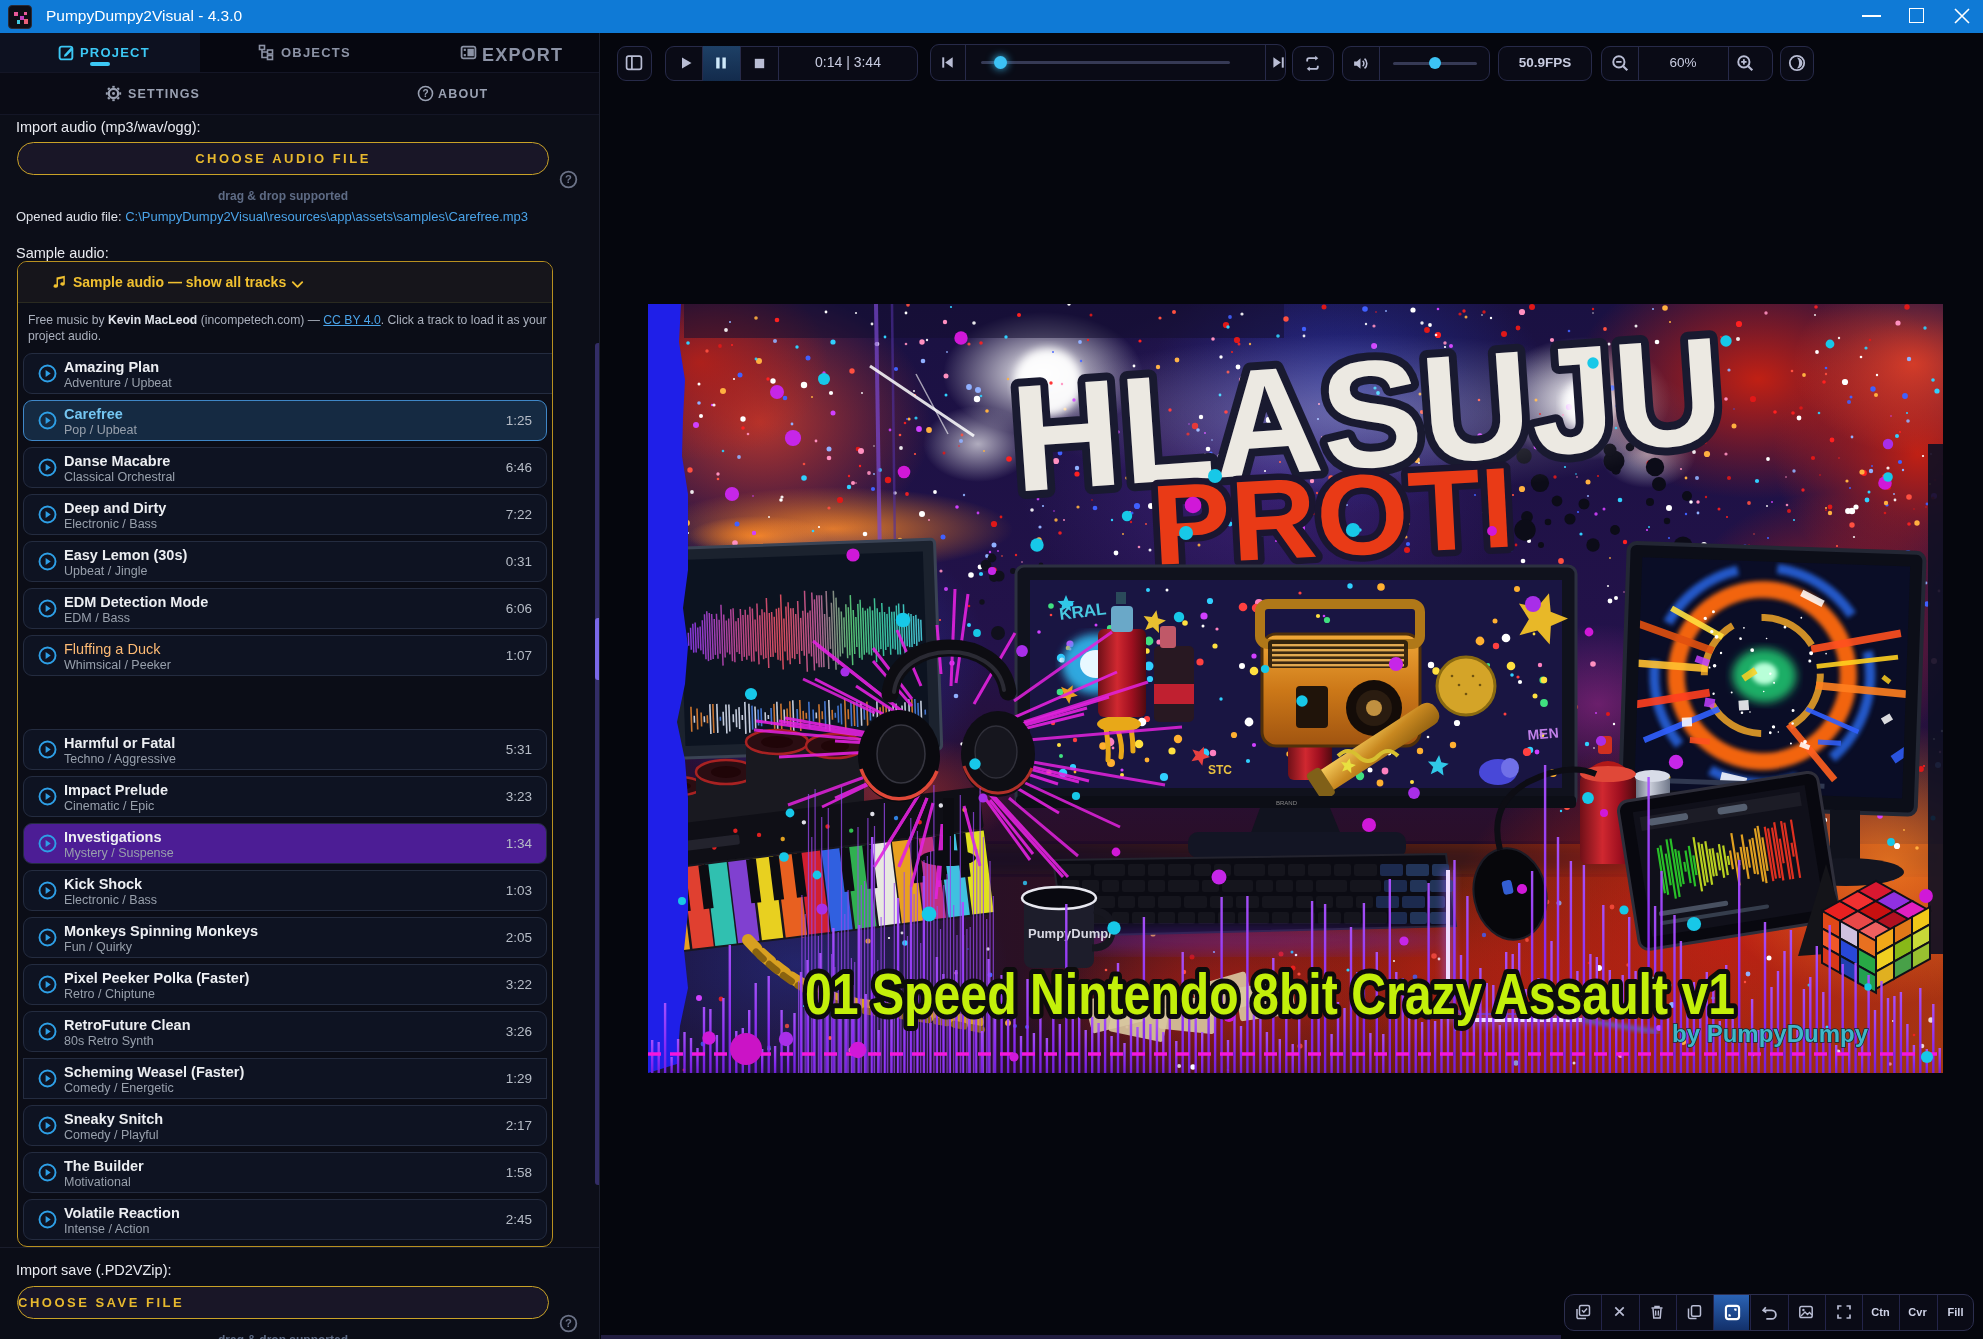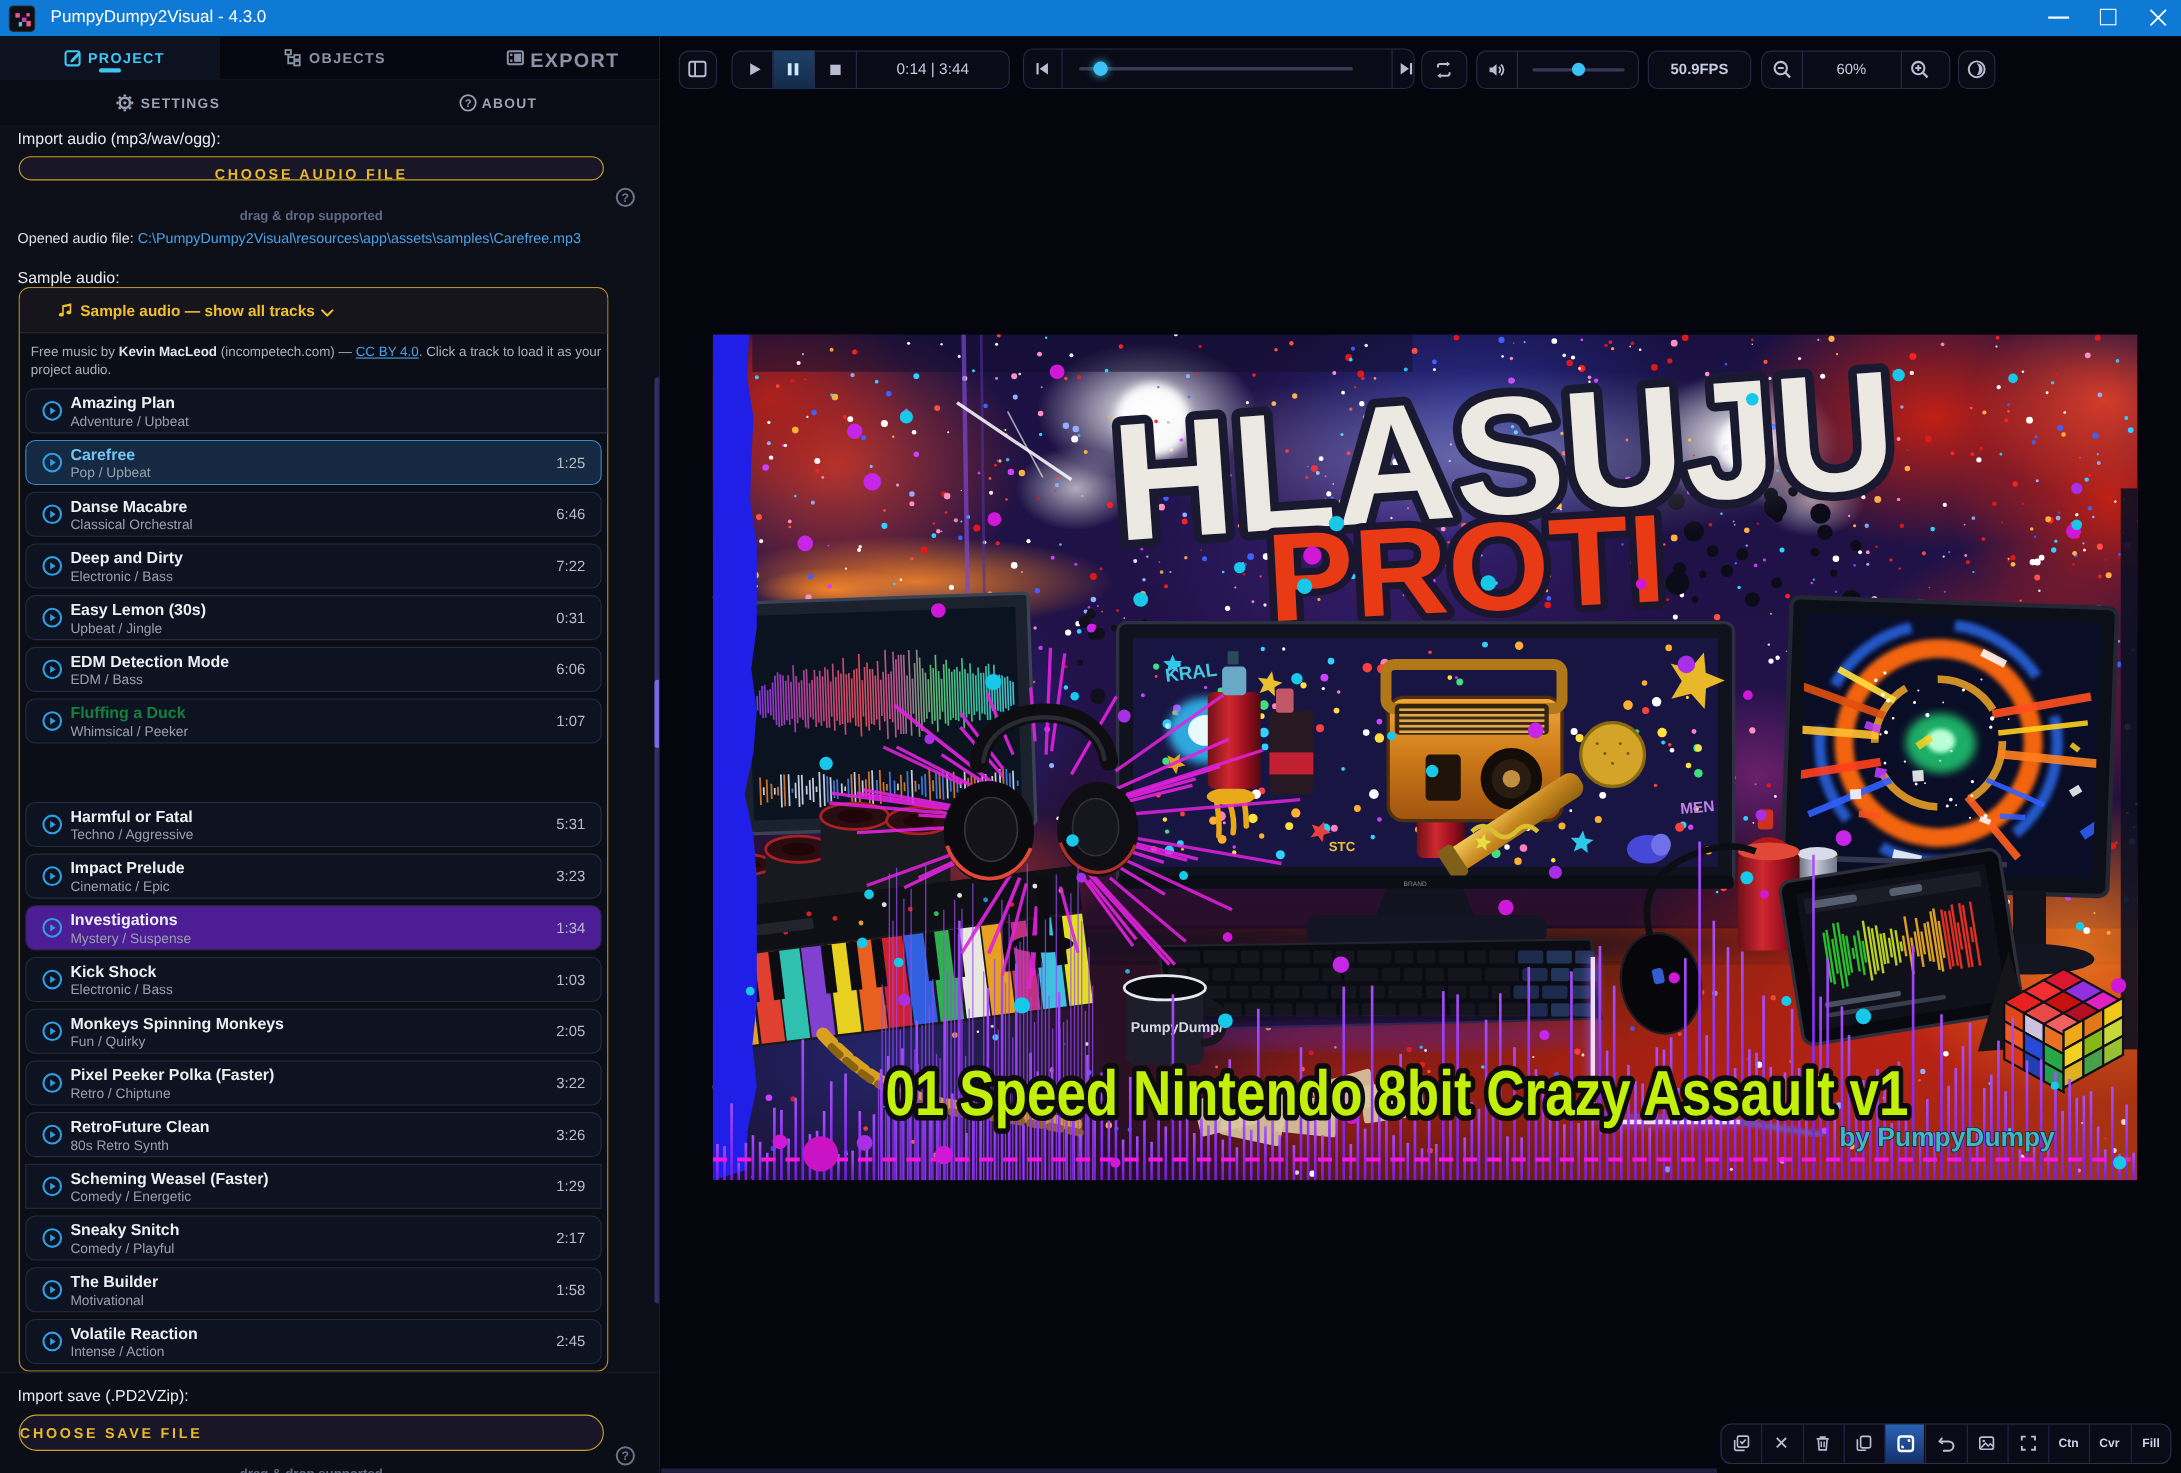--- a/index.html
+++ b/index.html
@@ -66,21 +66,21 @@
     </div>
     <div class="abs" style="left:128px;top:54px;font-size:12.5px;font-weight:bold;letter-spacing:1.2px;color:#9aa1b2">SETTINGS</div>
     <div class="abs ic" style="left:417px;top:52px">
       <svg width="17" height="17" viewBox="0 0 16 16" style="">
         <circle cx="8" cy="8" r="6.6" fill="none" stroke="#9aa1b2" stroke-width="1.5"></circle>
         <text x="8" y="11.2" text-anchor="middle" font-family="Liberation Sans" font-size="9.5" font-weight="bold" fill="#9aa1b2">?</text>
       </svg>
     </div>
     <div class="abs" style="left:438px;top:54px;font-size:12.5px;font-weight:bold;letter-spacing:1.2px;color:#9aa1b2">ABOUT</div>
     <div class="abs" style="left:16px;top:86px;font-size:14.5px;color:#e8eaf0">Import audio (mp3/wav/ogg):</div>
-    <div class="abs" style="left:17px;top:109px;width:532px;height:22px;border:1.5px solid #c9a227;border-radius:17px;background:#191627;text-align:center;line-height:31px;font-size:13px;font-weight:bold;letter-spacing:2.5px;color:#e8b92e">CHOOSE AUDIO FILE</div>
+    <div class="abs" style="left:17px;top:109px;width:532px;height:33px;border:1.5px solid #c9a227;border-radius:17px;background:#191627;text-align:center;line-height:31px;font-size:13px;font-weight:bold;letter-spacing:2.5px;color:#e8b92e">CHOOSE AUDIO FILE</div>
     <div class="abs ic" style="left:559px;top:137px">
       <svg width="19" height="19" viewBox="0 0 16 16" style="">
         <circle cx="8" cy="8" r="6.6" fill="none" stroke="#6c7388" stroke-width="1.5"></circle>
         <text x="8" y="11.2" text-anchor="middle" font-family="Liberation Sans" font-size="9.5" font-weight="bold" fill="#6c7388">?</text>
       </svg>
     </div>
     <div class="abs" style="left:0;top:156px;width:566px;text-align:center;font-size:12px;font-weight:bold;color:#5e6b85">drag &amp; drop supported</div>
     <div class="abs" style="left:16px;top:176px;font-size:13px;color:#dfe2ea">Opened audio file: <span style="color:#4aa3e8">C:\PumpyDumpy2Visual\resources\app\assets\samples\Carefree.mp3</span></div>
     <div class="abs" style="left:16px;top:212px;font-size:14.5px;color:#e8eaf0">Sample audio:</div>
     <div class="abs" style="left:17px;top:228px;width:536px;height:986px;border:1.5px solid #b89020;border-radius:10px;background:#0b0d17;overflow:hidden">
@@ -163,21 +163,21 @@
         <div class="abs" style="left:40px;top:22px;font-size:12.5px;color:#98a0ac;white-space:nowrap">EDM / Bass</div>
         <div class="abs" style="right:14px;top:12px;font-size:13.5px;color:#b6bcc6">6:06</div>
       </div>
       <div class="abs" style="left:5px;top:373px;width:524px;height:41px;background:#0e1322;border:1.5px solid #242c40;border-radius:9px">
         <div class="abs ic" style="left:14px;top:10px">
           <svg width="19" height="19" viewBox="0 0 18 18" style="">
             <circle cx="9" cy="9" r="7.6" fill="none" stroke="#2e9fe6" stroke-width="1.8"></circle>
             <path d="M7.2 5.8 L12 9 L7.2 12.2 Z" fill="#2e9fe6"></path>
           </svg>
         </div>
-        <div class="abs" style="left:40px;top:5px;font-size:14.5px;font-weight:bold;color:#15803d;white-space:nowrap">Fluffing a Duck</div>
+        <div class="abs" style="left:40px;top:5px;font-size:14.5px;font-weight:normal;color:#fdba74;white-space:nowrap">Fluffing a Duck</div>
         <div class="abs" style="left:40px;top:22px;font-size:12.5px;color:#98a0ac;white-space:nowrap">Whimsical / Peeker</div>
         <div class="abs" style="right:14px;top:12px;font-size:13.5px;color:#b6bcc6">1:07</div>
       </div>
       <div class="abs" style="left:5px;top:467px;width:524px;height:41px;background:#0e1322;border:1.5px solid #242c40;border-radius:9px">
         <div class="abs ic" style="left:14px;top:10px">
           <svg width="19" height="19" viewBox="0 0 18 18" style="">
             <circle cx="9" cy="9" r="7.6" fill="none" stroke="#2e9fe6" stroke-width="1.8"></circle>
             <path d="M7.2 5.8 L12 9 L7.2 12.2 Z" fill="#2e9fe6"></path>
           </svg>
         </div>

